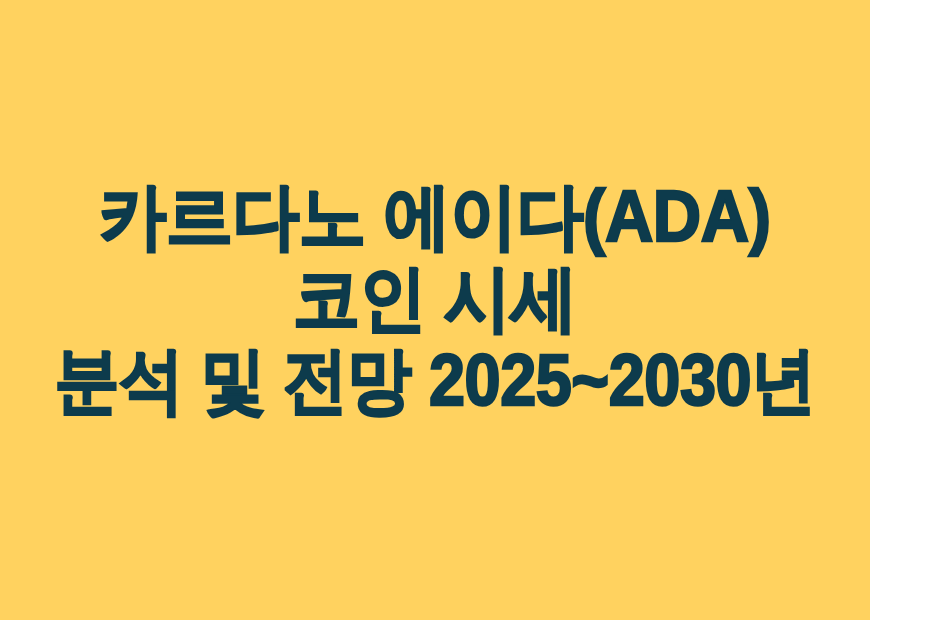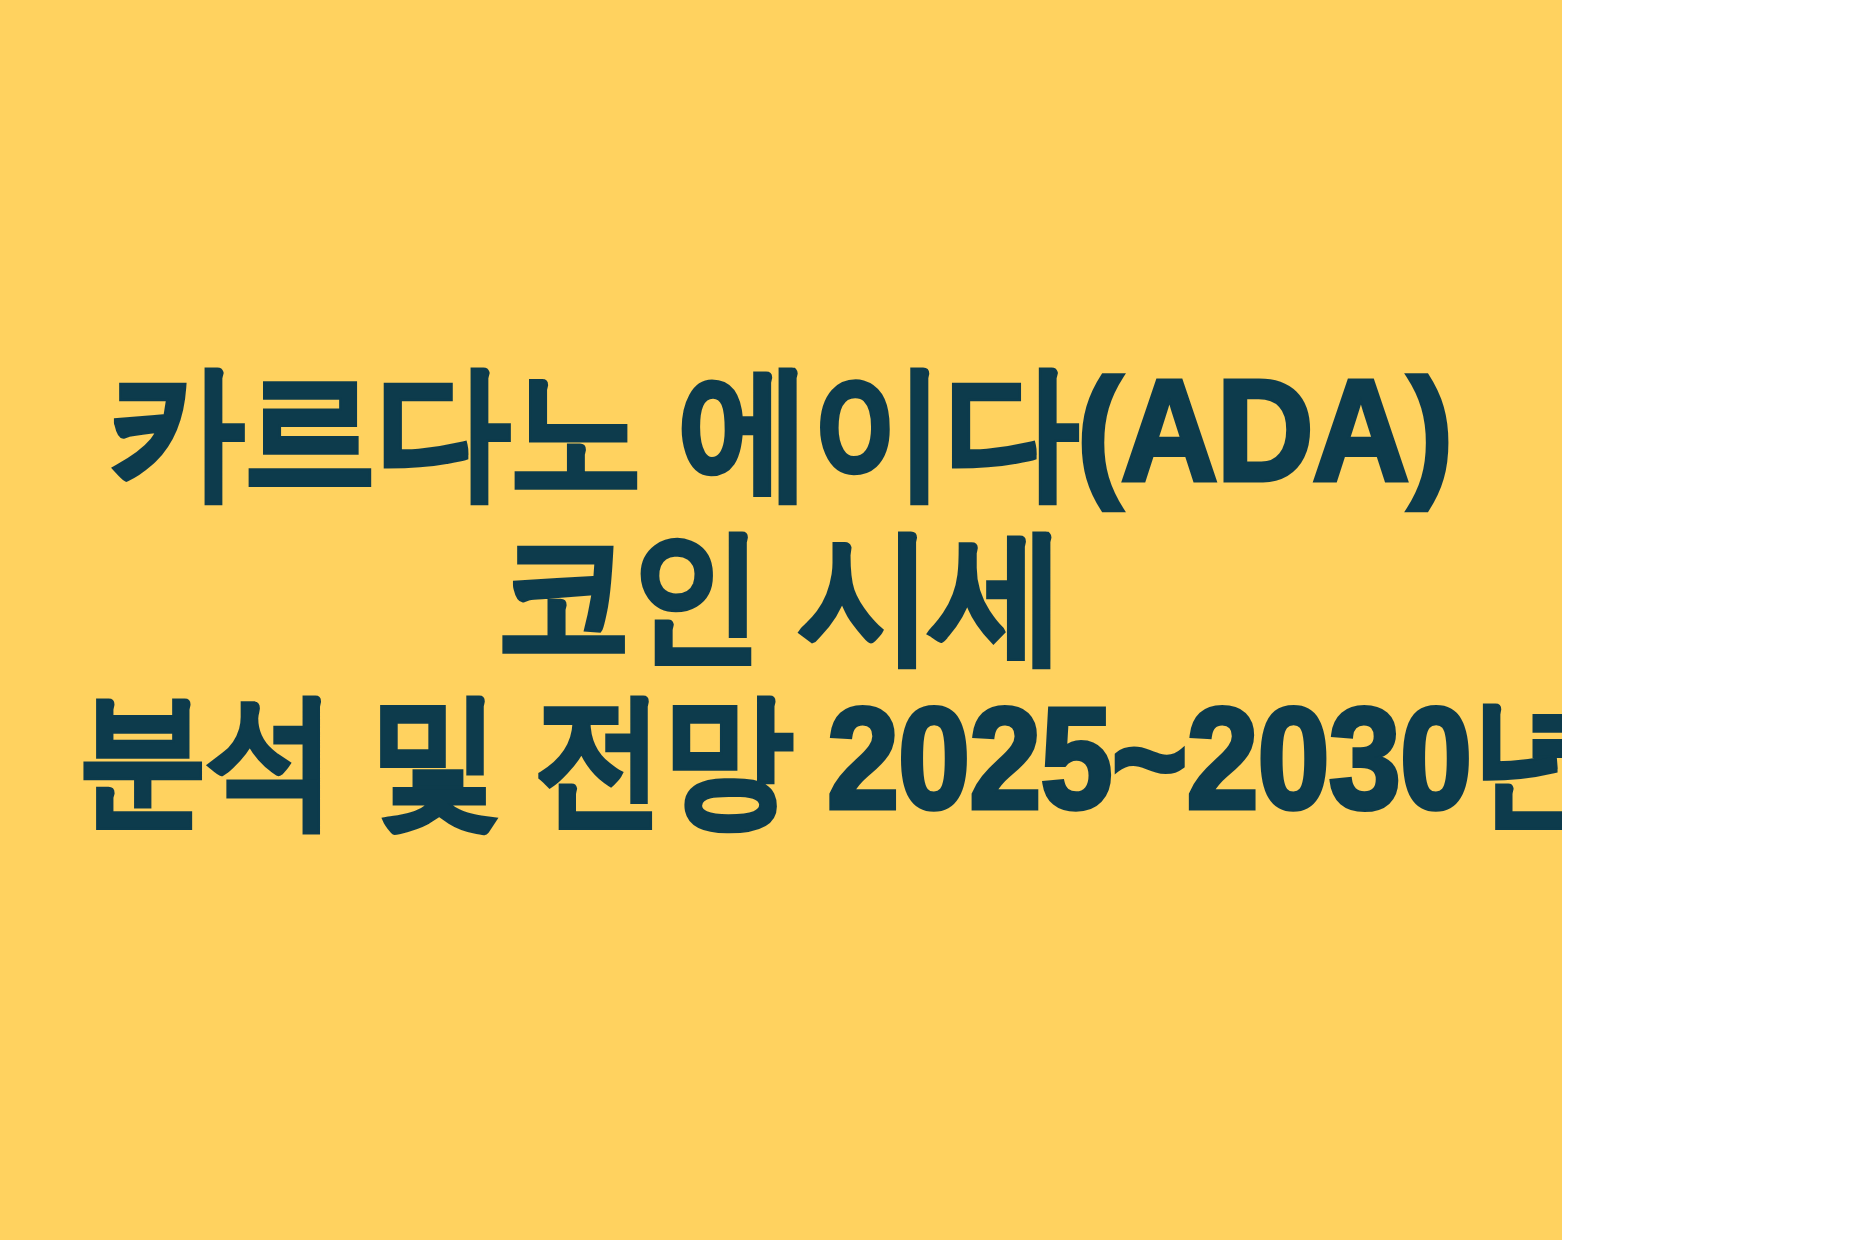--- a/index.html
+++ b/index.html
@@ -10,21 +10,21 @@
 
   body {
     width: 930px;
     height: 620px;
     overflow: hidden;
     font-family: "Liberation Sans", "DejaVu Sans", sans-serif;
   }
 
   #thumbnail-card {
     position: relative;
-    width: 781px;
+    width: 870px;
     height: 620px;
     background: #FFD25F;
     display: flex;
     flex-direction: column;
     align-items: flex-end;
     justify-content: center;
     box-sizing: border-box;
     overflow: hidden;
   }
 

